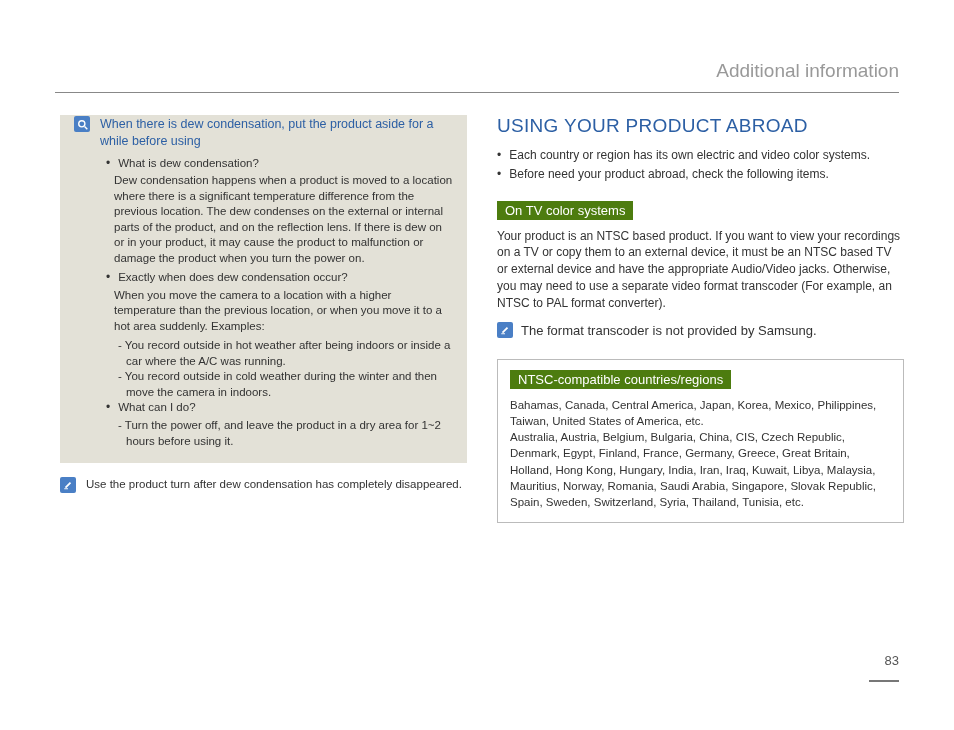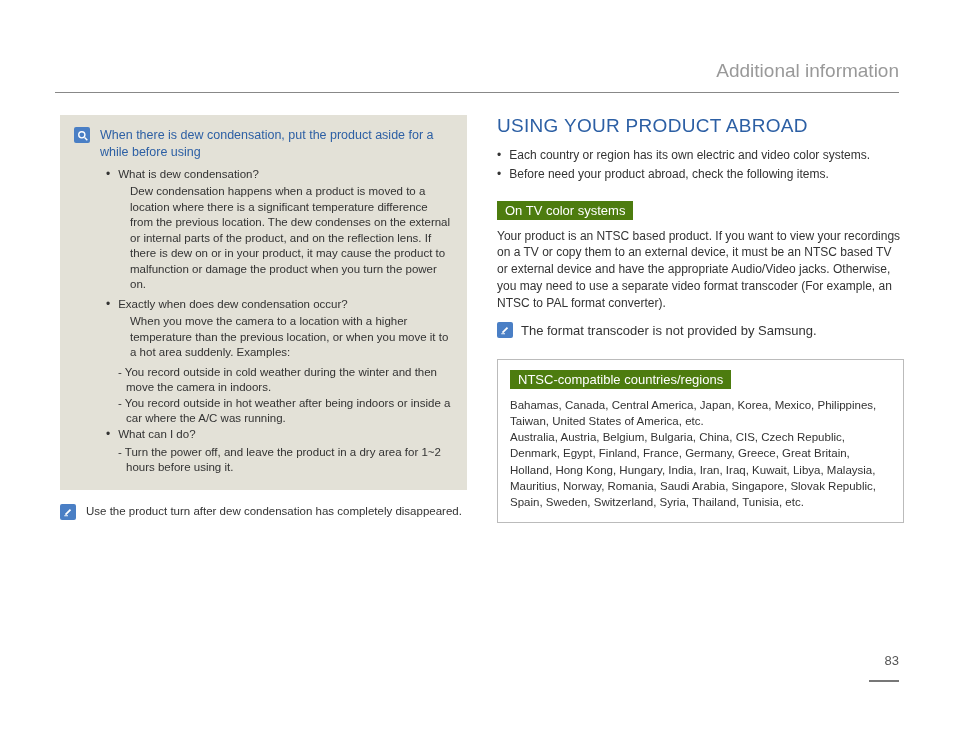--- a/index.html
+++ b/index.html
@@ -32,21 +32,21 @@
   .hr-top {
     position: absolute;
     top: 92px;
     left: 55px;
     right: 55px;
     border: none;
     border-top: 1px solid #888;
   }
   .gray-box {
     background: #e3e1d7;
-    padding: 12px 14px 14px 14px;
+    padding: 1px 14px 14px 14px;
     margin-top: 55px;
     position: relative;
   }
   .icon-box {
     width: 16px;
     height: 16px;
     border-radius: 2px;
     display: inline-flex;
     align-items: center;
     justify-content: center;
@@ -72,21 +72,21 @@
     margin-top: 6px;
   }
   .sub-list .bullet-row {
     display: flex;
     gap: 8px;
     margin-bottom: 2px;
   }
   .sub-list .dot { flex-shrink: 0; }
   .sub-list .bl { flex: 1; line-height: 1.35; font-size: 11.5px; }
   .sub-list .para {
-    margin-left: 24px;
+    margin-left: 8px;
     line-height: 1.35;
     font-size: 11.5px;
     margin-bottom: 4px;
   }
   .sub-list .dash {
     margin-left: 12px;
     padding-left: 8px;
     text-indent: -8px;
     line-height: 1.35;
     font-size: 11.5px;
@@ -185,22 +185,22 @@
         <div class="bullet-row">
             <span class="dot">•</span>
             <span class="bl">What is dew condensation?</span>
           </div>
         <div class="para">Dew condensation happens when a product is moved to a location where there is a significant temperature difference from the previous location. The dew condenses on the external or internal parts of the product, and on the reflection lens. If there is dew on or in your product, it may cause the product to malfunction or damage the product when you turn the power on.</div>
         <div class="bullet-row">
             <span class="dot">•</span>
             <span class="bl">Exactly when does dew condensation occur?</span>
           </div>
         <div class="para">When you move the camera to a location with a higher temperature than the previous location, or when you move it to a hot area suddenly. Examples:</div>
+        <div class="dash">- You record outside in hot weather after being indoors or inside a car where the A/C was running.</div>
         <div class="dash">- You record outside in cold weather during the winter and then move the camera in indoors.</div>
-        <div class="dash">- You record outside in hot weather after being indoors or inside a car where the A/C was running.</div>
         <div class="bullet-row">
             <span class="dot">•</span>
             <span class="bl">What can I do?</span>
           </div>
         <div class="dash">- Turn the power off, and leave the product in a dry area for 1~2 hours before using it.</div>
       </div>
     </div>
 
     <div class="note-row">
       <span class="icon-box icon-note">

